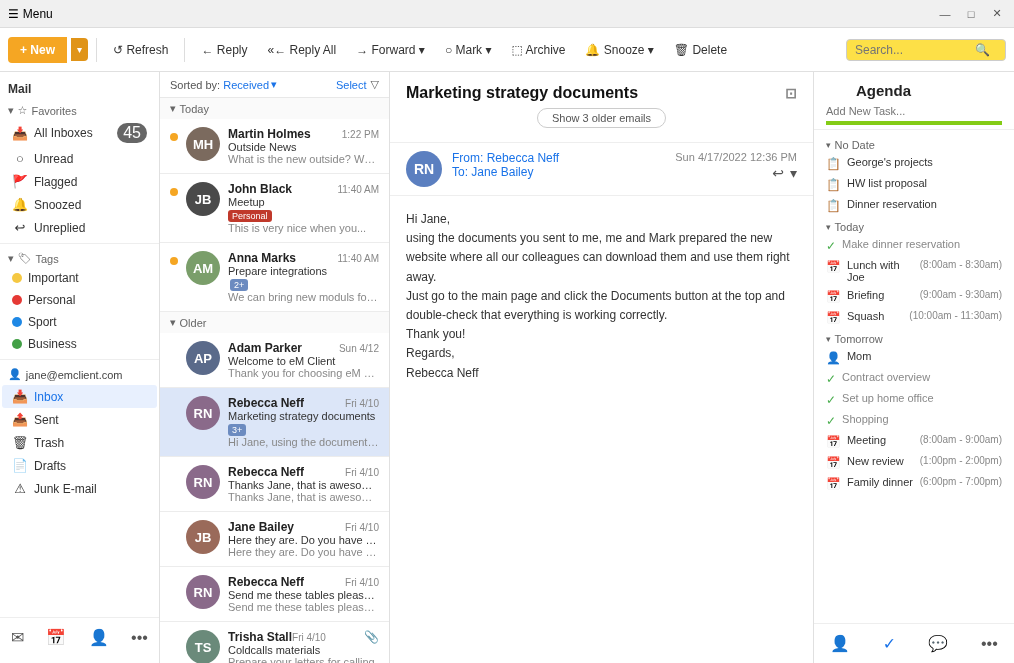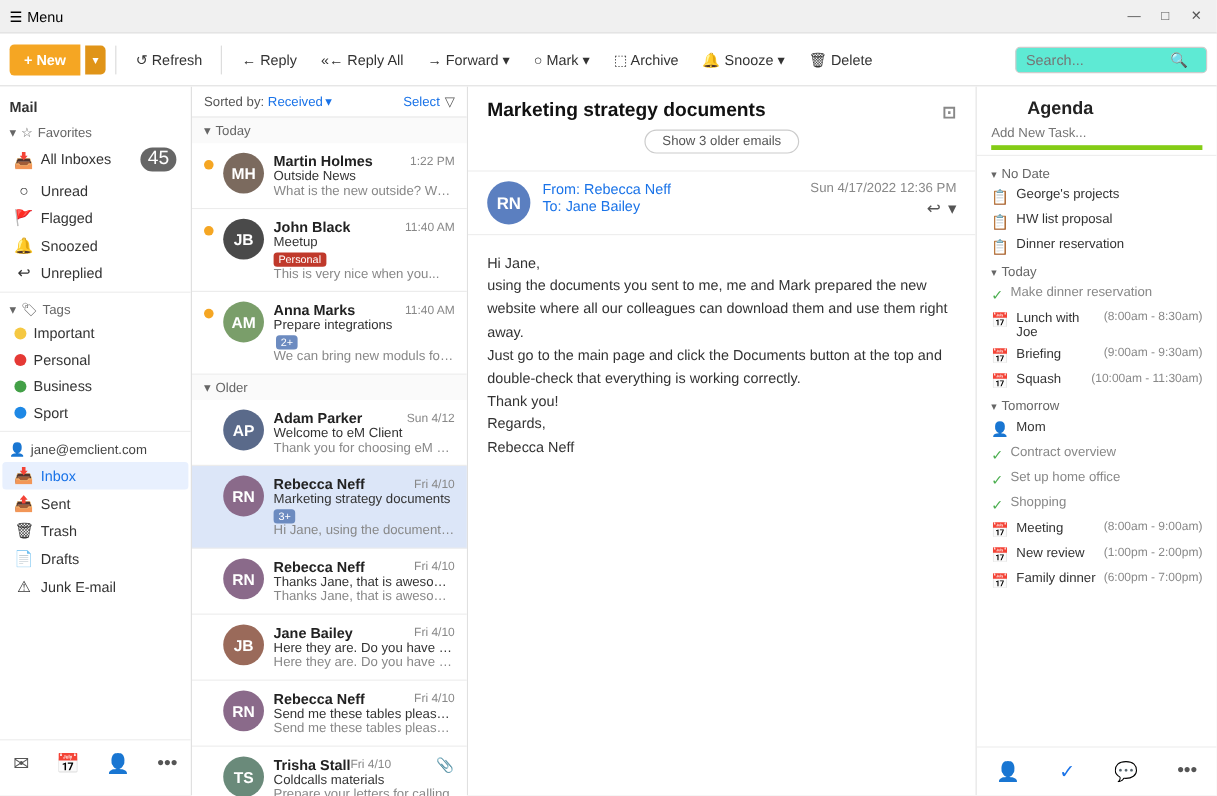--- a/index.html
+++ b/index.html
@@ -11,21 +11,21 @@
     .titlebar-title { font-size: 12px; color: #333; flex: 1; text-align: center; }
     .titlebar-controls { display: flex; gap: 8px; }
     .titlebar-btn { width: 18px; height: 18px; display: flex; align-items: center; justify-content: center; font-size: 11px; cursor: pointer; color: #555; }
 
     
     .toolbar { background: #fff; height: 44px; display: flex; align-items: center; padding: 0 8px; border-bottom: 1px solid #e0e0e0; gap: 4px; }
     .btn-new { background: #f5a623; color: white; border: none; border-radius: 4px 0 0 4px; padding: 6px 12px; font-size: 12px; cursor: pointer; display: flex; align-items: center; gap: 4px; font-weight: 600; }
     .btn-new-arrow { background: #e09418; color: white; border: none; border-radius: 0 4px 4px 0; padding: 6px 6px; font-size: 10px; cursor: pointer; }
     .toolbar-sep { width: 1px; height: 24px; background: #ddd; margin: 0 4px; }
     .toolbar-btn { background: none; border: none; cursor: pointer; display: flex; align-items: center; gap: 4px; padding: 4px 8px; font-size: 12px; color: #333; border-radius: 3px; }
-    .search-box { margin-left: auto; display: flex; align-items: center; border: 1px solid #ccc; border-radius: 4px; padding: 3px 8px; background: #5eead4; width: 160px; }
+    .search-box { margin-left: auto; display: flex; align-items: center; border: 1px solid #ccc; border-radius: 4px; padding: 3px 8px; background: #fde047; width: 160px; }
     .search-box input { border: none; background: none; font-size: 12px; outline: none; width: 120px; color: #666; }
 
     
     .main { display: flex; flex: 1; overflow: hidden; }
 
     
     .sidebar { width: 160px; background: #fff; border-right: 1px solid #e0e0e0; display: flex; flex-direction: column; overflow-y: auto; padding: 6px 0; }
     .sidebar-section-title { font-size: 12px; font-weight: 600; padding: 4px 8px; color: #333; }
     .sidebar-item { display: flex; align-items: center; gap: 6px; padding: 4px 10px; cursor: pointer; color: #333; font-size: 12px; border-radius: 3px; margin: 0 2px; }
     .sidebar-item.active { background: #e8f0fe; color: #1a73e8; }
@@ -172,26 +172,26 @@
     </div>
     <div class="sidebar-item">
       <span class="sidebar-tag-dot" style="background:#f5c842;"></span>
       <span>Important</span>
     </div>
     <div class="sidebar-item">
       <span class="sidebar-tag-dot" style="background:#e53935;"></span>
       <span>Personal</span>
     </div>
     <div class="sidebar-item">
+      <span class="sidebar-tag-dot" style="background:#1e88e5;"></span>
+      <span>Sport</span>
+    </div>
+    <div class="sidebar-item">
       <span class="sidebar-tag-dot" style="background:#43a047;"></span>
       <span>Business</span>
-    </div>
-    <div class="sidebar-item">
-      <span class="sidebar-tag-dot" style="background:#1e88e5;"></span>
-      <span>Sport</span>
     </div>
     <div class="sidebar-divider"></div>
     <div class="sidebar-account">
       <span>👤</span>
       <span>jane@emclient.com</span>
     </div>
     <div class="sidebar-item active">
       <span class="icon">📥</span>
       <span>Inbox</span>
     </div>

